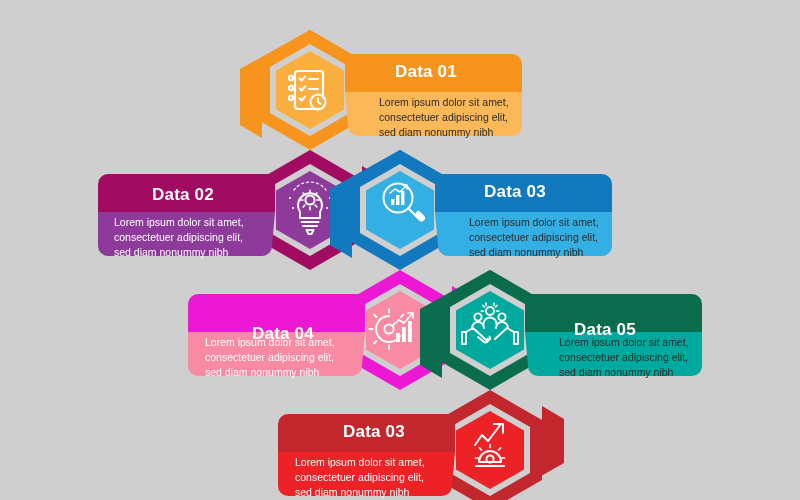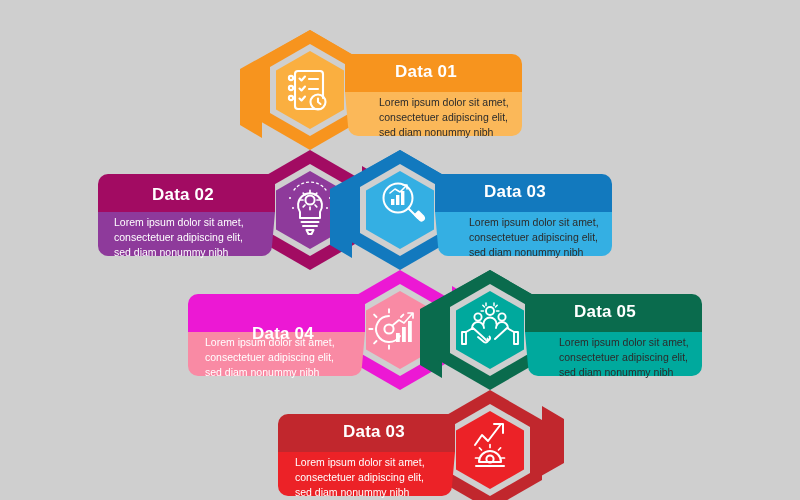--- a/index.html
+++ b/index.html
@@ -193,21 +193,21 @@
   <div class="card-title" style="left:484px; top:182px;">Data 03</div>
   <div class="card-body body-dark" style="left:469px; top:215px; width:150px;">Lorem ipsum dolor sit amet,
 consectetuer adipiscing elit,
 sed diam nonummy nibh</div>
 
   <div class="card-title" style="left:252px; top:302px;margin-top:22px;">Data 04</div>
   <div class="card-body body-light" style="left:205px; top:335px; width:150px;">Lorem ipsum dolor sit amet,
 consectetuer adipiscing elit,
 sed diam nonummy nibh</div>
 
-  <div class="card-title" style="left:574px; top:302px;">Data 05</div>
+  <div class="card-title" style="left:574px; top:320px;">Data 05</div>
   <div class="card-body body-dark" style="left:559px; top:335px; width:150px;">Lorem ipsum dolor sit amet,
 consectetuer adipiscing elit,
 sed diam nonummy nibh</div>
 
   <div class="card-title" style="left:343px; top:422px;">Data 03</div>
   <div class="card-body body-light" style="left:295px; top:455px; width:150px;">Lorem ipsum dolor sit amet,
 consectetuer adipiscing elit,
 sed diam nonummy nibh</div>
 
 </div>

